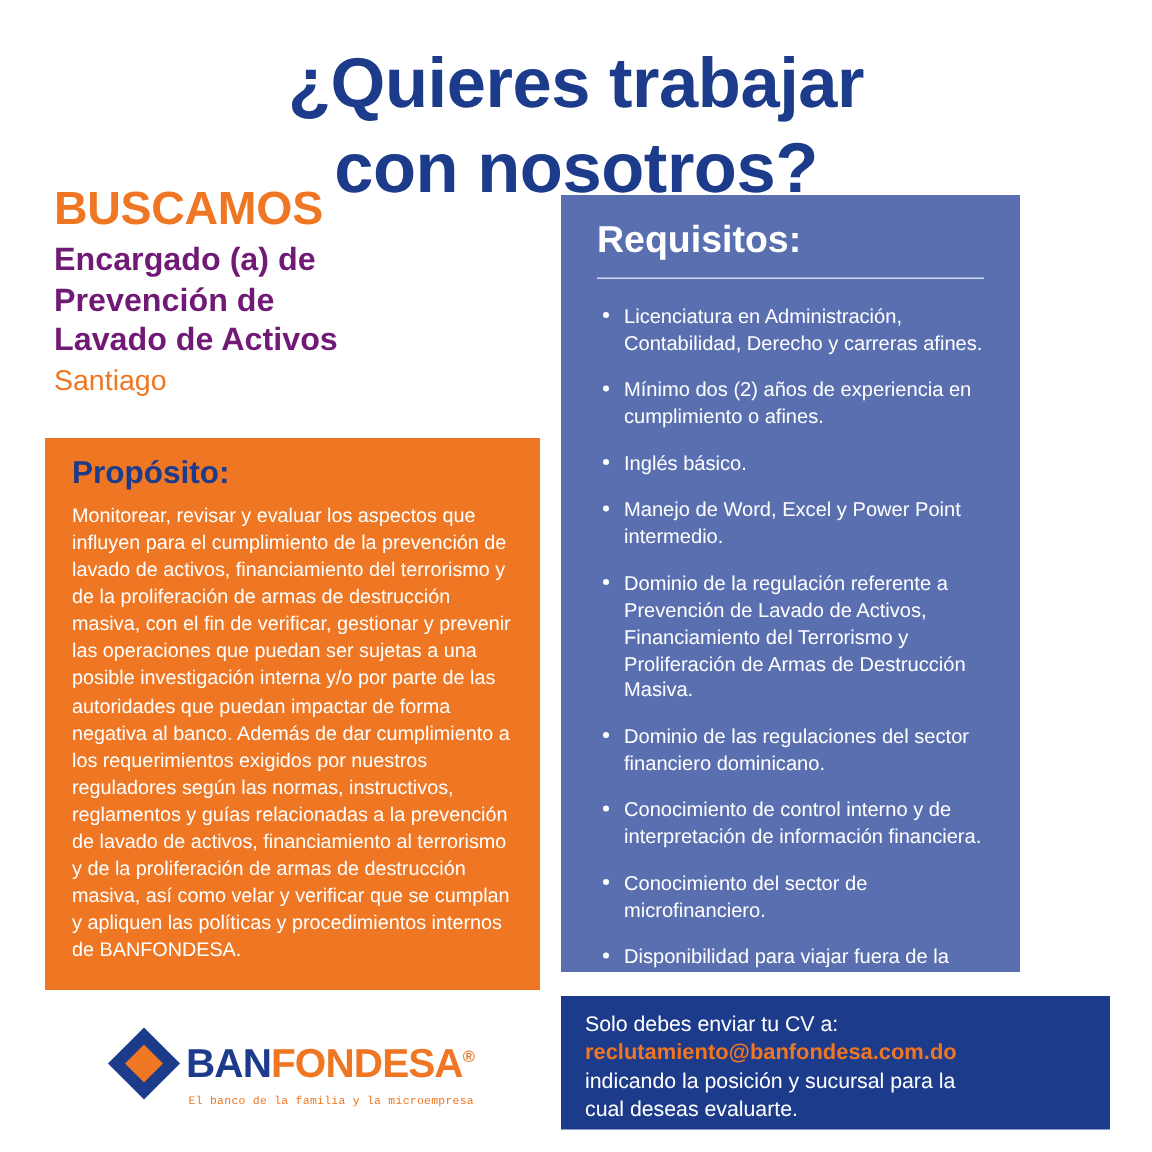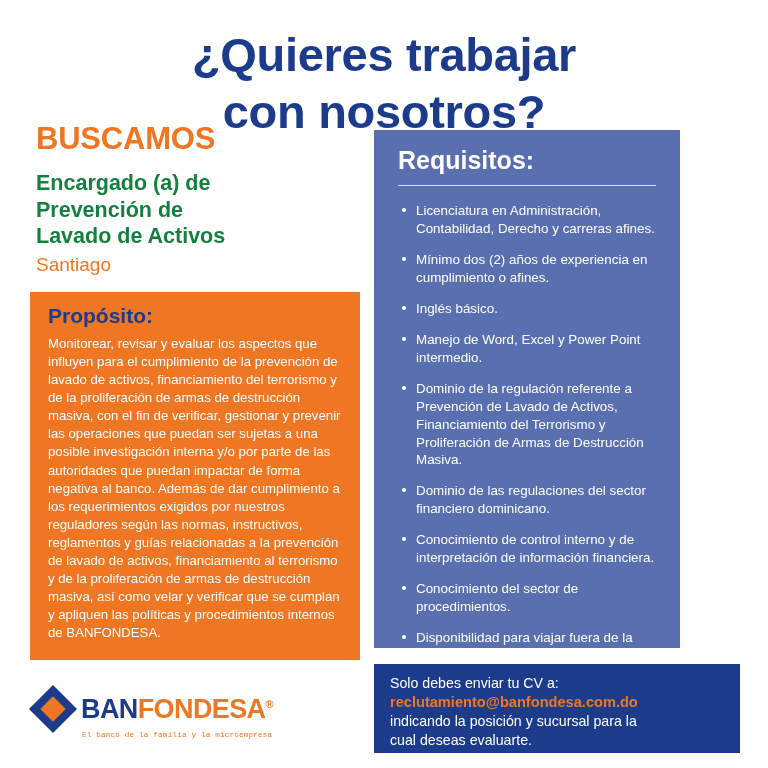--- a/index.html
+++ b/index.html
@@ -33,25 +33,25 @@
   
   .left-col {
     position: absolute;
     left: 36px; top: 122px; width: 322px;
   }
   .buscamos {
     color: #ef7622;
     font-size: 31px;
     font-weight: bold;
     line-height: 1.1;
-    margin-bottom: 14px;
+    margin-bottom: 4px;
     letter-spacing: -0.2px;
   }
   .job-title {
-    color: #15803d;
+    color: #701a75;
     font-size: 21.5px;
     font-weight: bold;
     line-height: 1.24;
   }
   .city {
     color: #ef7622;
     font-size: 19px;
     margin-top: 4px;
     line-height: 1.2;
   }
@@ -79,21 +79,21 @@
     text-align: left;
   }
 
   
   .logo-wrap {
     position: absolute;
     left: 36px; top: 692px;
     width: 280px;
     display: flex;
     flex-direction: column;
-    align-items: flex-start;
+    align-items: flex-end;
   }
   .logo-row { display: flex; align-items: center; }
   .logo-mark {
     width: 34px; height: 34px;
     background: #1c3b8b;
     transform: rotate(45deg);
     margin-right: 11px;
     position: relative;
   }
   .logo-mark::after {
@@ -214,21 +214,21 @@
     <div class="req-title">Requisitos:</div>
     <div class="req-rule"></div>
     <ul class="req-list">
       <li>Licenciatura en Administración, Contabilidad, Derecho y carreras afines.</li>
       <li>Mínimo dos (2) años de experiencia en cumplimiento o afines.</li>
       <li>Inglés básico.</li>
       <li>Manejo de Word, Excel y Power Point intermedio.</li>
       <li>Dominio de la regulación referente a Prevención de Lavado de Activos, Financiamiento del Terrorismo y Proliferación de Armas de Destrucción Masiva.</li>
       <li>Dominio de las regulaciones del sector financiero dominicano.</li>
       <li>Conocimiento de control interno y de interpretación de información financiera.</li>
-      <li>Conocimiento del sector de procedimientos.</li>
+      <li>Conocimiento del sector de microfinanciero.</li>
       <li>Disponibilidad para viajar fuera de la ciudad.</li>
       <li> Disponibilidad para trabajar horarios extendidos</li>
     </ul>
   </div>
 
   <div class="contact-box">
     <div class="contact-line">Solo debes enviar tu CV a:</div>
     <div class="contact-email">reclutamiento@banfondesa.com.do</div>
     <div class="contact-line">indicando la posición y sucursal para la</div>
     <div class="contact-line">cual deseas evaluarte.</div>

